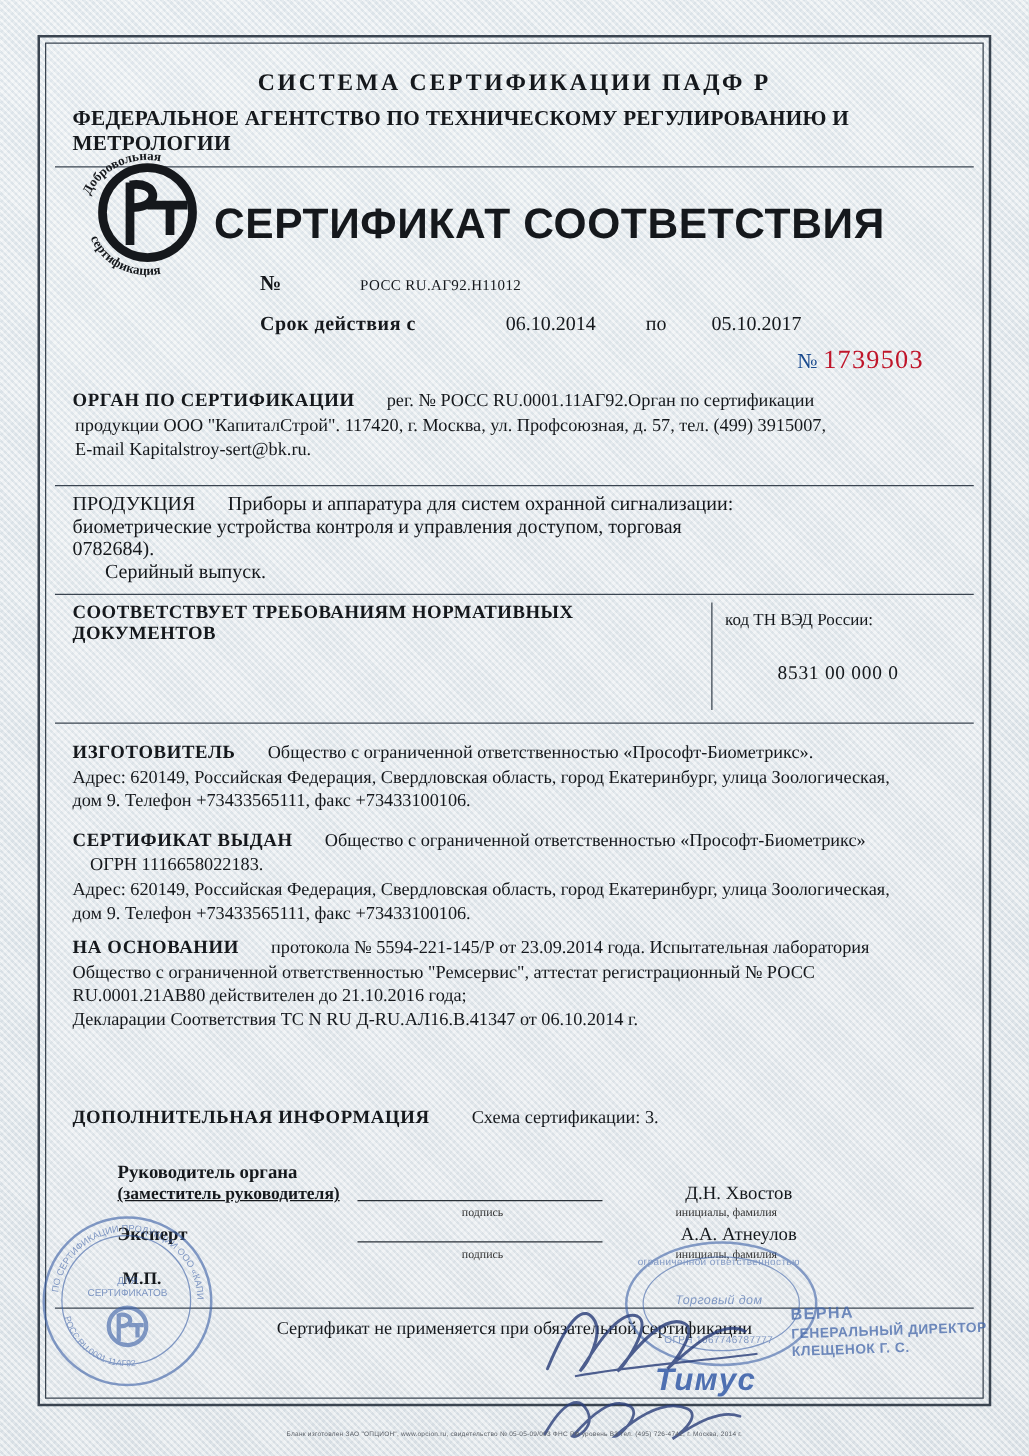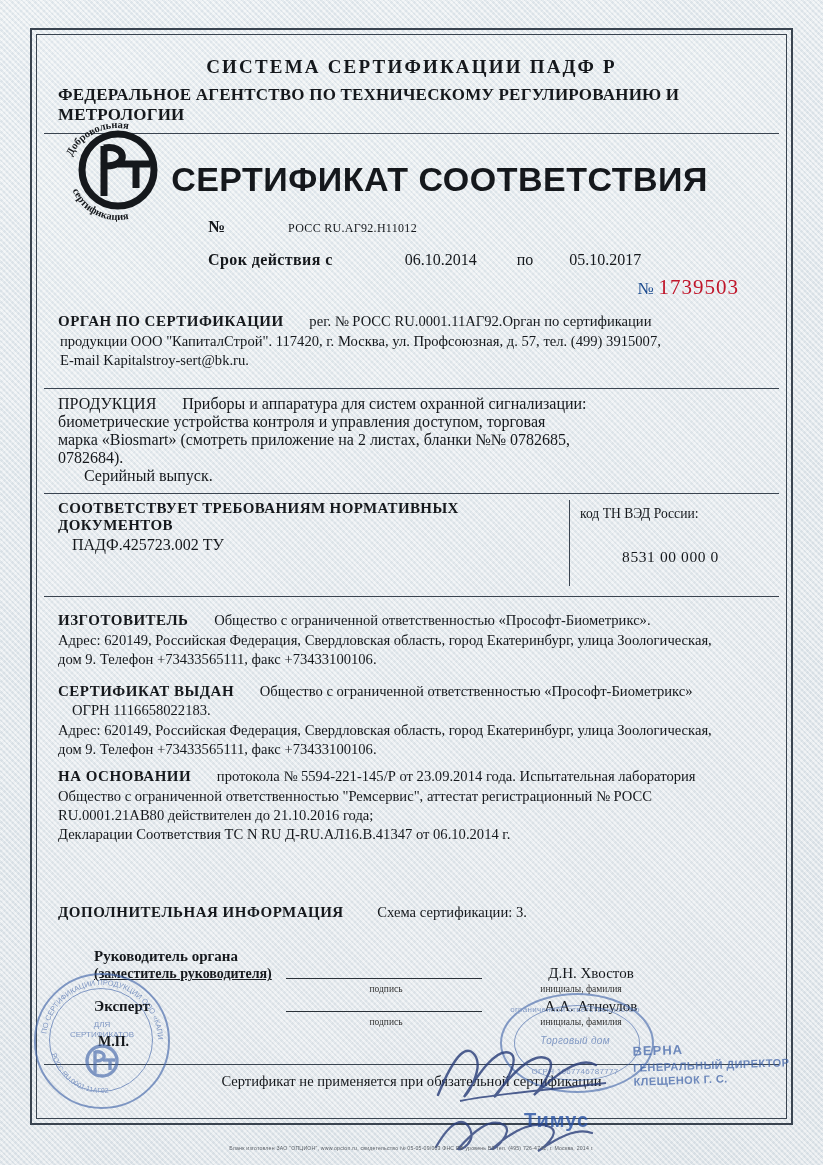--- a/index.html
+++ b/index.html
@@ -202,24 +202,24 @@
   .verna .l2{font-size:11px;letter-spacing:.4px;}
   .sig-scrawl{
     position:absolute;left:430px;bottom:52px;width:220px;height:78px;
     color:#2b3f7a;opacity:.82;
   }
   .sig-scrawl2{
     position:absolute;left:430px;bottom:8px;width:190px;height:46px;
     color:#2b3f7a;opacity:.8;
   }
   .tpp{
-    position:absolute;left:524px;bottom:33px;
+    position:absolute;left:524px;bottom:46px;
     color:#2952a3;opacity:.8;
     font-family:"Liberation Sans", sans-serif;
-    font-weight:bold;font-size:20px;letter-spacing:1px;
+    font-weight:bold;font-size:25px;font-style:italic;letter-spacing:1px;
   }
 </style>
 </head>
 <body>
 
 <div class="page">
   <div class="guilloche"></div>
   <div class="frame-outer"></div>
   <div class="frame-inner"></div>
 
@@ -259,32 +259,30 @@
 
     <div class="sect-line" style="margin-top:18px"></div>
 
     <div class="two-col" style="margin-top:6px">
       <div class="col-left">
         <div>
           <span class="cap">ПРОДУКЦИЯ</span>
           <span class="inline-val">Приборы и аппаратура для систем охранной сигнализации:</span>
         </div>
         <div>биометрические устройства контроля и управления доступом, торговая</div>
-        <div>марка «Biosmart» (смотреть приложение на 2 листах, бланки №№ 0782685,</div>
         <div>0782684).</div>
         <div style="padding-left:26px">Серийный выпуск.</div>
       </div>
     </div>
 
     <div class="sect-line" style="margin-top:8px"></div>
 
     <div class="two-col" style="margin-top:6px">
       <div class="col-left">
         <div class="norm-title">СООТВЕТСТВУЕТ ТРЕБОВАНИЯМ НОРМАТИВНЫХ ДОКУМЕНТОВ</div>
-        <div style="padding-left:14px;margin-top:2px">ПАДФ.425723.002 ТУ</div>
       </div>
       <div class="col-right">
         <div class="codebox" style="min-height:86px">
           <div>код ТН ВЭД России:</div>
           <div class="cval" style="margin-top:26px">8531 00 000 0</div>
         </div>
       </div>
     </div>
 
     <div class="sect-line" style="margin-top:10px"></div>

